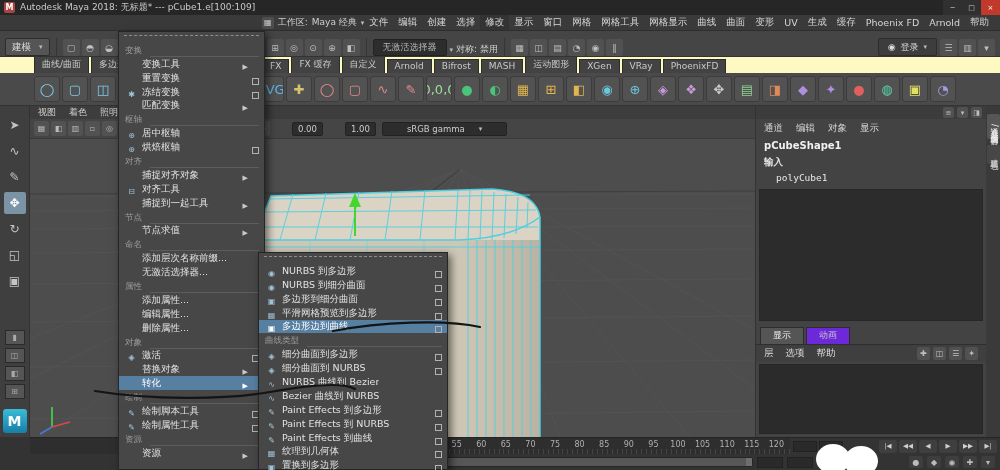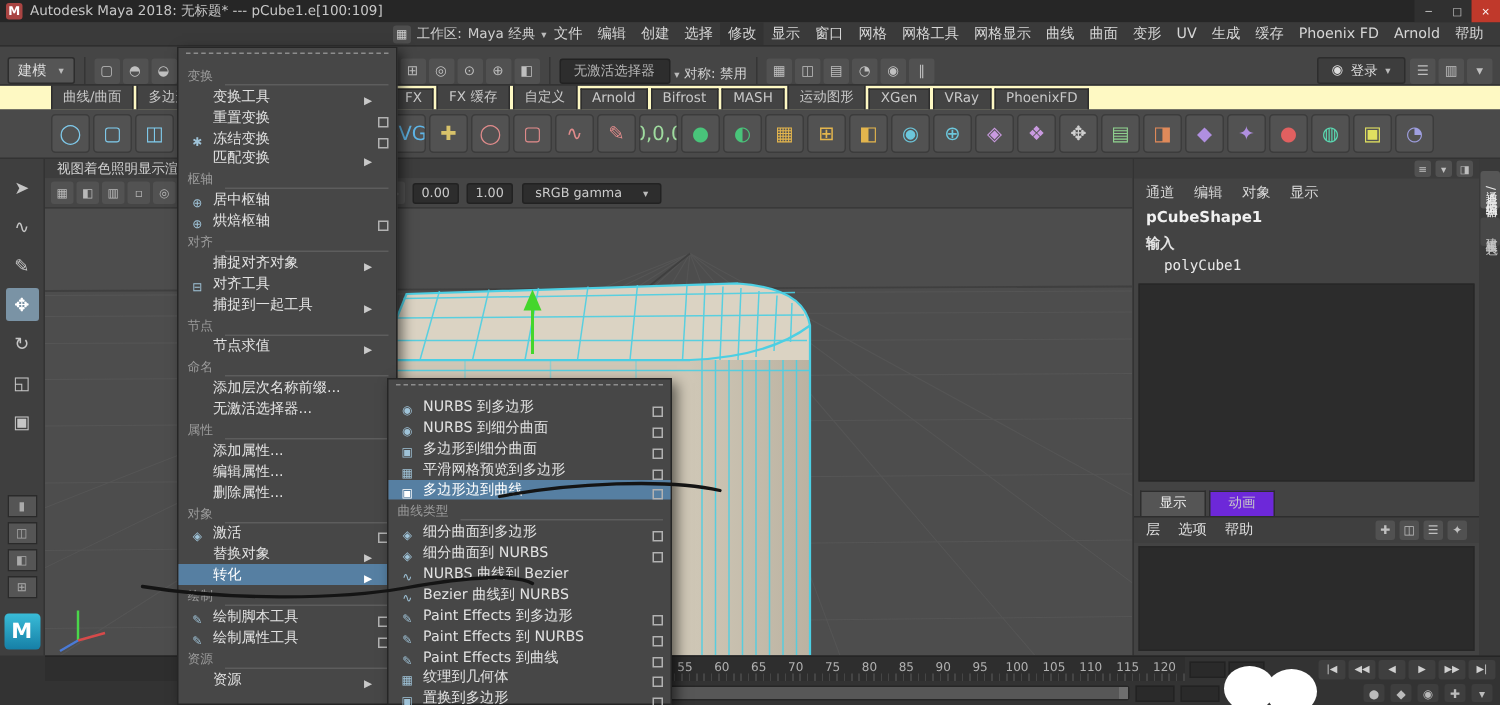--- a/index.html
+++ b/index.html
@@ -42,25 +42,25 @@
   
   .toolbox{position:absolute;left:0;top:106px;width:30px;height:331px;background:#3f3f3f;border-right:1px solid #333;display:flex;flex-direction:column;align-items:center;padding-top:8px;gap:4px;z-index:5}
   .tool{width:22px;height:22px;display:flex;align-items:center;justify-content:center;color:#c5c5c5;font-size:12px;border-radius:2px}
   .tool.sel{background:#7a93a5;color:#fff}
   .layouts{margin-top:auto;display:flex;flex-direction:column;gap:3px;align-items:center}
   .layout{width:20px;height:15px;background:#555;border:1px solid #2a2a2a;color:#aaa;font-size:8px;display:flex;align-items:center;justify-content:center}
   .mayalogo{width:24px;height:24px;margin:6px 0 4px;background:linear-gradient(#39bcd8,#167fa6);color:#fff;font-weight:bold;font-size:14px;display:flex;align-items:center;justify-content:center;border-radius:3px}
 
   
   .viewport{position:absolute;left:30px;top:106px;width:725px;height:331px;background:#4d4d4d;z-index:1}
-  .vpmenu{height:13px;background:#3d3d3d;display:flex;padding:0 8px;align-items:center;font-size:9px;color:#d0d0d0}
+  .vpmenu{height:13px;background:#3d3d3d;display:flex;gap:13px;padding:0 8px;align-items:center;font-size:9px;color:#d0d0d0}
   .vptools{height:20px;background:#454545;display:flex;align-items:center;gap:2px;padding:0 4px;border-bottom:1px solid #393939}
   .vpicon{flex:0 0 15px;width:15px;height:15px;background:#525252;font-size:8px;color:#b9b9b9;display:flex;align-items:center;justify-content:center;border-radius:2px}
-  .vpfield{background:#2d2d2d;border:1px solid #222;height:14px;padding:0 5px;font-size:8.5px;color:#ccc;display:flex;align-items:center;margin-left:3px;border-radius:2px}
-  .vpdrop{background:#2d2d2d;border:1px solid #222;height:14px;padding:0 8px;font-size:8.5px;color:#ccc;display:flex;align-items:center;gap:14px;margin-left:4px;border-radius:2px}
+  .vpfield{background:#2d2d2d;border:1px solid #222;height:14px;padding:0 5px;font-size:8.5px;color:#ccc;display:flex;align-items:center;margin-left:20px;border-radius:2px}
+  .vpdrop{background:#2d2d2d;border:1px solid #222;height:14px;padding:0 24px;font-size:8.5px;color:#ccc;display:flex;align-items:center;gap:14px;margin-left:4px;border-radius:2px}
   .canvas{position:relative;height:298px;overflow:hidden}
   .canvas svg{position:absolute;left:0;top:0}
 
   
   .rightpanel{position:absolute;left:755px;top:106px;width:231px;height:331px;background:#434343;border-left:1px solid #333;display:flex;flex-direction:column;z-index:5}
   .cbstrip{height:13px;display:flex;justify-content:flex-end;gap:3px;align-items:center;padding:0 4px;background:#3c3c3c}
   .cbstrip .sicon{width:11px;height:11px;font-size:7px}
   .cbmenus{display:flex;gap:13px;padding:3px 8px 1px;font-size:9.5px;color:#d8d8d8}
   .nodename{font-weight:bold;color:#f0f0f0;font-size:10px;padding:4px 8px 0}
   .inputslabel{padding:5px 8px 0;font-size:9.5px;font-weight:bold;color:#e5e5e5}

